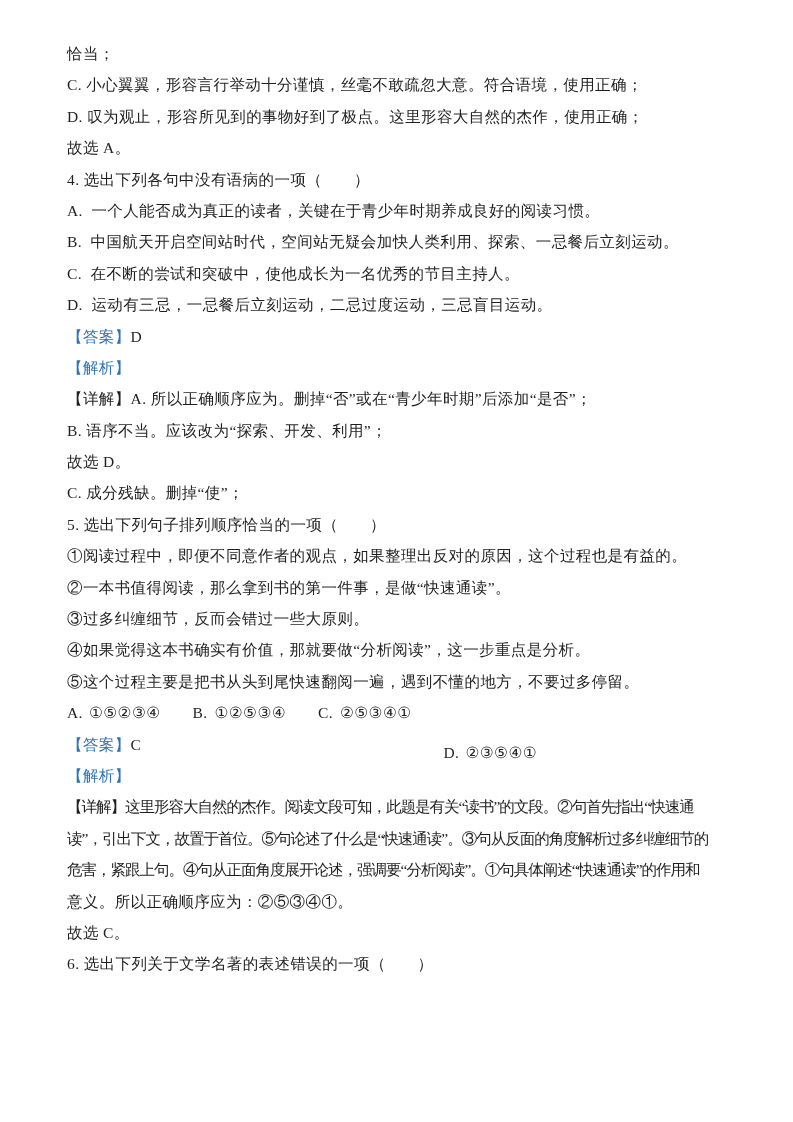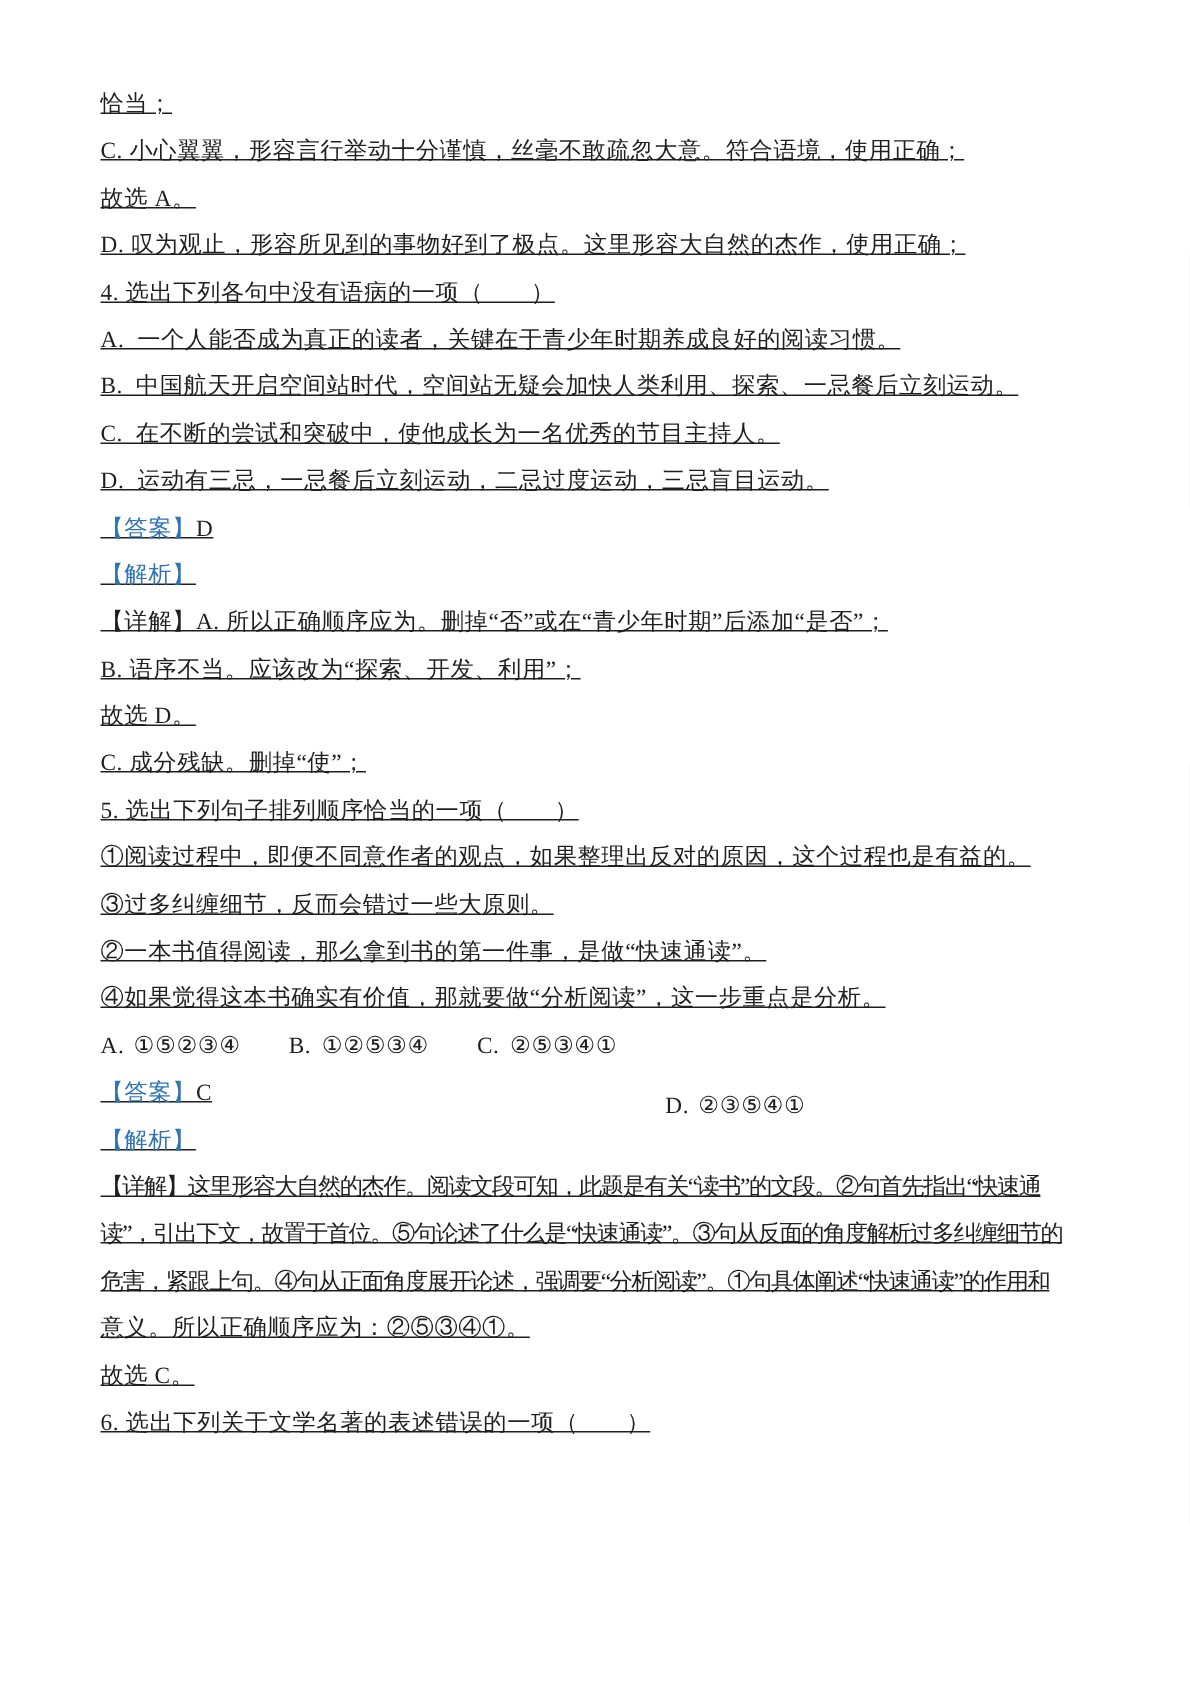--- a/index.html
+++ b/index.html
@@ -15,24 +15,23 @@
   .page {
     position: relative;
     width: 793px;
     height: 1122px;
     background: var(--page-bg, #ffffff);
     overflow: hidden;
   }
   .content {
     position: absolute;
     left: 67px;
-    top: 54px;
+    top: 38px;
     width: 664px;
     color: var(--text-color, #1f1f1f);
-    text-decoration: underline;
   }
   .line {
     height: 31.4px;
     line-height: 31.4px;
     font-size: 15.5px;
     letter-spacing: 0.4px;
     white-space: pre;
   }
   .line.justified {
     letter-spacing: -1px;
@@ -55,38 +54,39 @@
     min-width: 22px;
   }
 </style>
 </head>
 <body>
 
 <div class="page">
   <div class="content">
       <div class="line"><span>恰当；</span></div>
       <div class="line"><span>C. 小心翼翼，形容言行举动十分谨慎，丝毫不敢疏忽大意。符合语境，使用正确；</span></div>
+      <div class="line"><span>D. 叹为观止，形容所见到的事物好到了极点。这里形容大自然的杰作，使用正确；</span></div>
       <div class="line"><span>故选 A。</span></div>
-      <div class="line"><span>D. 叹为观止，形容所见到的事物好到了极点。这里形容大自然的杰作，使用正确；</span></div>
       <div class="line"><span>4. 选出下列各句中没有语病的一项（　　）</span></div>
       <div class="line"><span>A.  一个人能否成为真正的读者，关键在于青少年时期养成良好的阅读习惯。</span></div>
       <div class="line"><span>B.  中国航天开启空间站时代，空间站无疑会加快人类利用、探索、一忌餐后立刻运动。</span></div>
       <div class="line"><span>C.  在不断的尝试和突破中，使他成长为一名优秀的节目主持人。</span></div>
       <div class="line"><span>D.  运动有三忌，一忌餐后立刻运动，二忌过度运动，三忌盲目运动。</span></div>
       <div class="line"><span class="accent">【答案】</span><span>D</span></div>
       <div class="line"><span class="accent">【解析】</span></div>
       <div class="line"><span>【详解】A. 所以正确顺序应为。删掉“否”或在“青少年时期”后添加“是否”；</span></div>
       <div class="line"><span>B. 语序不当。应该改为“探索、开发、利用”；</span></div>
       <div class="line"><span>故选 D。</span></div>
       <div class="line"><span>C. 成分残缺。删掉“使”；</span></div>
       <div class="line"><span>5. 选出下列句子排列顺序恰当的一项（　　）</span></div>
       <div class="line"><span>①阅读过程中，即便不同意作者的观点，如果整理出反对的原因，这个过程也是有益的。</span></div>
+      <div class="line"><span>②一本书值得阅读，那么拿到书的第一件事，是做“快速通读”。</span></div>
       <div class="line"><span>③过多纠缠细节，反而会错过一些大原则。</span></div>
-      <div class="line"><span>②一本书值得阅读，那么拿到书的第一件事，是做“快速通读”。</span></div>
       <div class="line"><span>④如果觉得这本书确实有价值，那就要做“分析阅读”，这一步重点是分析。</span></div>
+      <div class="line"><span>⑤这个过程主要是把书从头到尾快速翻阅一遍，遇到不懂的地方，不要过多停留。</span></div>
       <div class="line"><span class="opt"><span class="opt-label">A.</span><span class="opt-value">①⑤②③④</span></span><span class="opt"><span class="opt-label">B.</span><span class="opt-value">①②⑤③④</span></span><span class="opt"><span class="opt-label">C.</span><span class="opt-value">②⑤③④①</span></span><span class="opt"><span class="opt-label">D.</span><span class="opt-value">②③⑤④①</span></span></div>
       <div class="line"><span class="accent">【答案】</span><span>C</span></div>
       <div class="line"><span class="accent">【解析】</span></div>
       <div class="line justified"><span>【详解】这里形容大自然的杰作。阅读文段可知，此题是有关“读书”的文段。②句首先指出“快速通</span></div>
       <div class="line justified"><span>读”，引出下文，故置于首位。⑤句论述了什么是“快速通读”。③句从反面的角度解析过多纠缠细节的</span></div>
       <div class="line justified"><span>危害，紧跟上句。④句从正面角度展开论述，强调要“分析阅读”。①句具体阐述“快速通读”的作用和</span></div>
       <div class="line"><span>意义。所以正确顺序应为：②⑤③④①。</span></div>
       <div class="line"><span>故选 C。</span></div>
       <div class="line"><span>6. 选出下列关于文学名著的表述错误的一项（　　）</span></div>
     </div>

